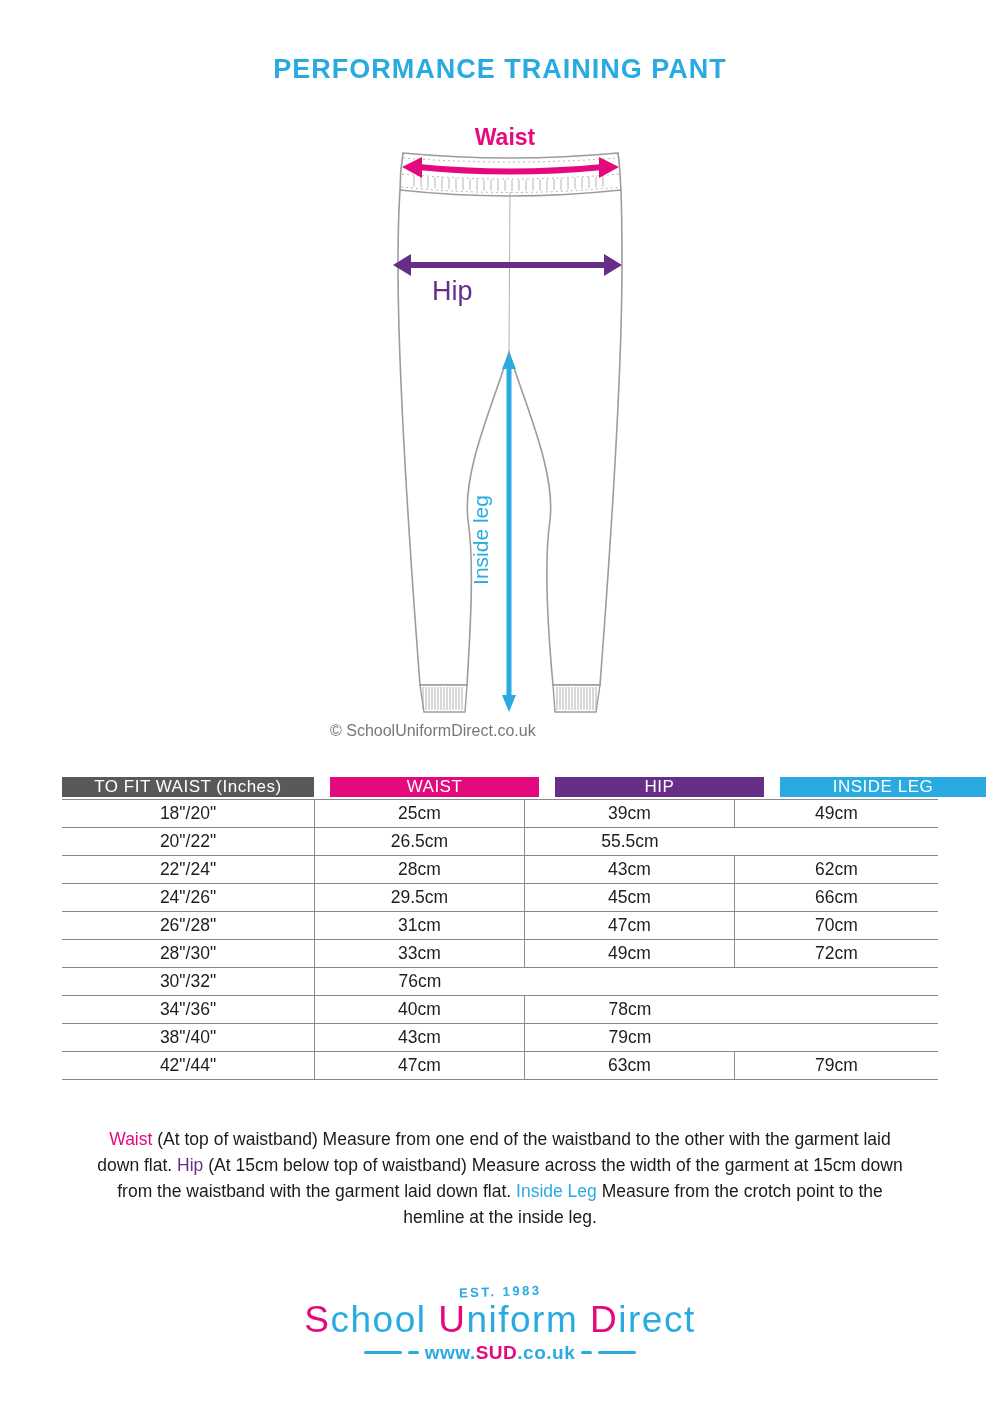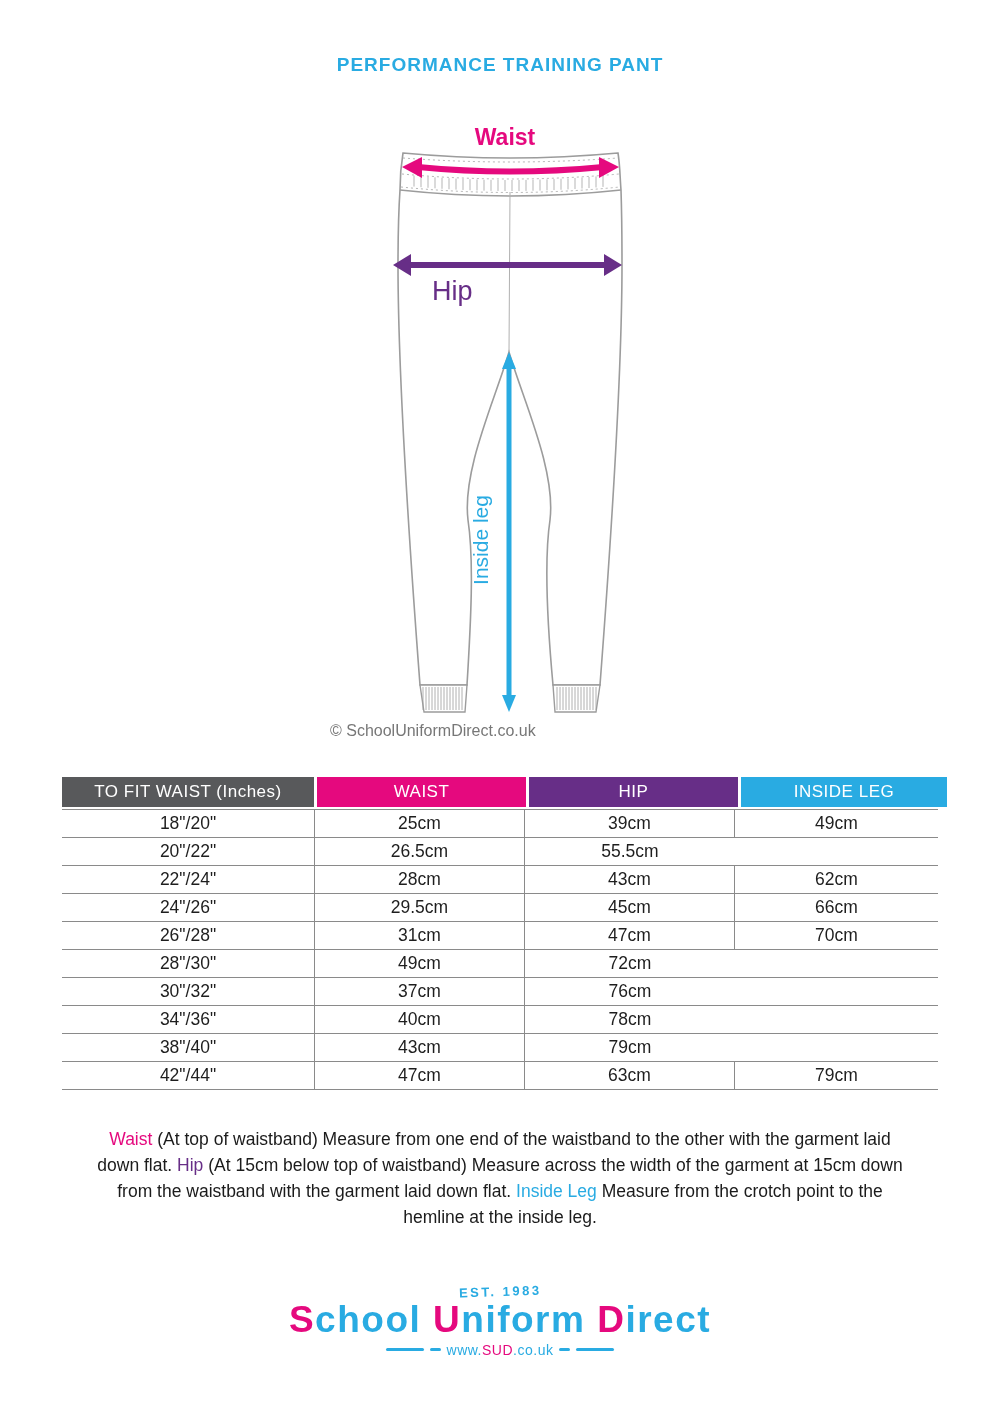--- a/index.html
+++ b/index.html
@@ -1,46 +1,46 @@
 <!DOCTYPE html>
 <html><head>
 <meta charset="utf-8">
 <style>
   html,body{margin:0;padding:0;background:#fff;}
   .page{position:relative;width:1000px;height:1414px;background:#ffffff;overflow:hidden;
         font-family:"Liberation Sans",sans-serif;}
 
   .title{position:absolute;top:54px;left:0;width:1000px;text-align:center;
-         font-size:19px;font-weight:700;letter-spacing:1px;color:#29ABE2;}
+         font-size:27px;font-weight:700;letter-spacing:1px;color:#29ABE2;}
   .waist-label{position:absolute;top:124px;left:360px;width:290px;text-align:center;
                font-size:23px;font-weight:600;color:#E5097E;}
   .pants-svg{position:absolute;top:140px;left:360px;}
   .copyright{position:absolute;top:722px;left:330px;width:350px;text-align:left;
              font-size:16px;color:#777;}
 
   .size-table{position:absolute;top:777px;left:62px;width:876px;}
-  .thead{display:grid;grid-template-columns:252px 209px 209px 206px;column-gap:3px;height:30px;}
+  .thead{display:grid;grid-template-columns:252px 209px 209px 206px;column-gap:16px;height:20px;}
   .th{display:flex;align-items:center;justify-content:center;color:#fff;
       font-size:17px;letter-spacing:.5px;}
   .tbody{border-top:1px solid #8a8a8a;margin-top:2px;}
   .trow{display:grid;grid-template-columns:253px 210px 210px 203px;height:27px;
         border-bottom:1px solid #8a8a8a;}
   .td{display:flex;align-items:center;justify-content:center;font-size:17.5px;color:#1e1e1e;}
   .td.sep{border-right:1px solid #8a8a8a;}
 
   .notes{position:absolute;top:1108px;left:90px;width:820px;text-align:center;
          font-size:17.5px;line-height:1.5;color:#1b1b1b;}
 
   .logo{position:absolute;top:1284px;left:0;width:1000px;display:flex;flex-direction:column;
         align-items:center;}
   .logo-est{font-size:13px;font-weight:700;letter-spacing:2.5px;color:#29ABE2;
             transform:rotate(-2deg);}
-  .logo-main{font-size:37px;font-weight:700;letter-spacing:1.5px;line-height:1.1;margin-top:1px;}
+  .logo-main{font-size:37px;font-weight:400;letter-spacing:1.5px;line-height:1.1;margin-top:1px;}
   .logo-url-row{display:flex;align-items:center;gap:6px;margin-top:1px;}
-  .logo-url{font-size:14px;font-weight:400;letter-spacing:.5px;}
+  .logo-url{font-size:19px;font-weight:700;letter-spacing:.5px;}
   .dash{display:inline-block;height:3px;background:#29ABE2;border-radius:2px;}
   .dash.long{width:38px;}
   .dash.short{width:11px;}
 </style>
 </head>
 <body>
 
 <div class="page">
 
   <div class="title">PERFORMANCE TRAINING PANT</div>
@@ -174,26 +174,26 @@
           <div class="td">66cm</div>
         </div>
         <div class="trow">
           <div class="td sep">26"/28"</div>
           <div class="td sep">31cm</div>
           <div class="td sep">47cm</div>
           <div class="td">70cm</div>
         </div>
         <div class="trow">
           <div class="td sep">28"/30"</div>
+          <div class="td sep">33cm</div>
           <div class="td sep">49cm</div>
           <div class="td">72cm</div>
         </div>
         <div class="trow">
           <div class="td sep">30"/32"</div>
-          <div class="td sep">37cm</div>
           <div class="td">76cm</div>
         </div>
         <div class="trow">
           <div class="td sep">34"/36"</div>
           <div class="td sep">40cm</div>
           <div class="td">78cm</div>
         </div>
         <div class="trow">
           <div class="td sep">38"/40"</div>
           <div class="td sep">43cm</div>

